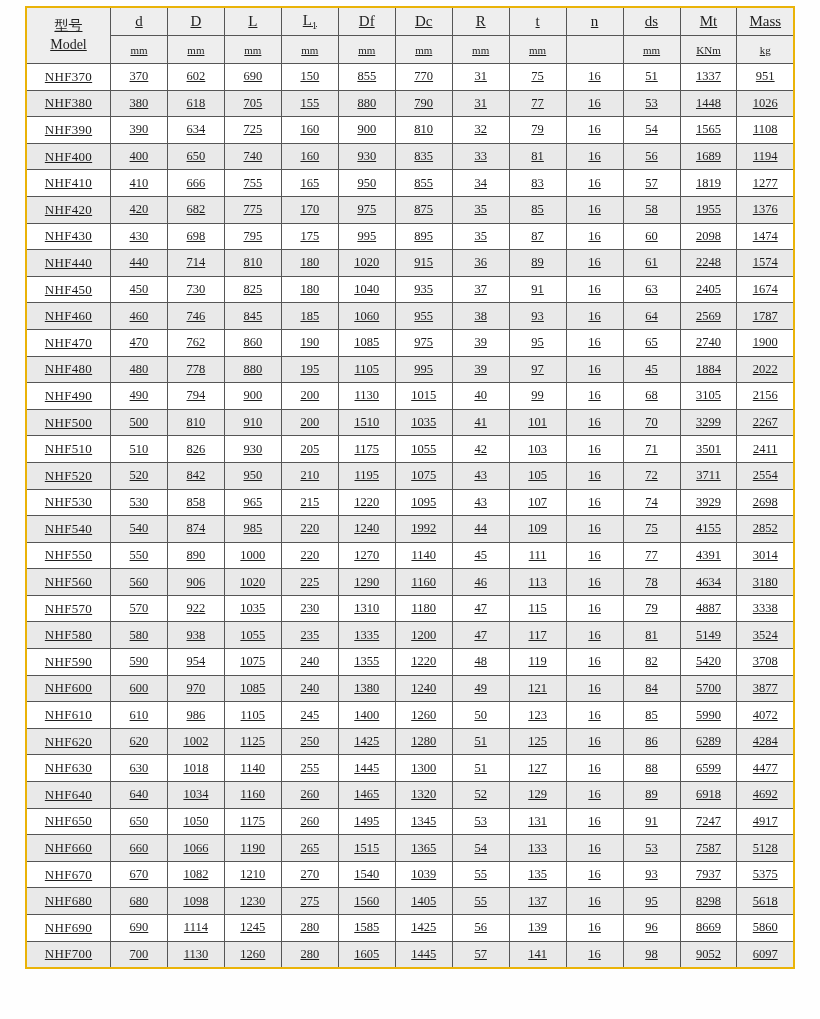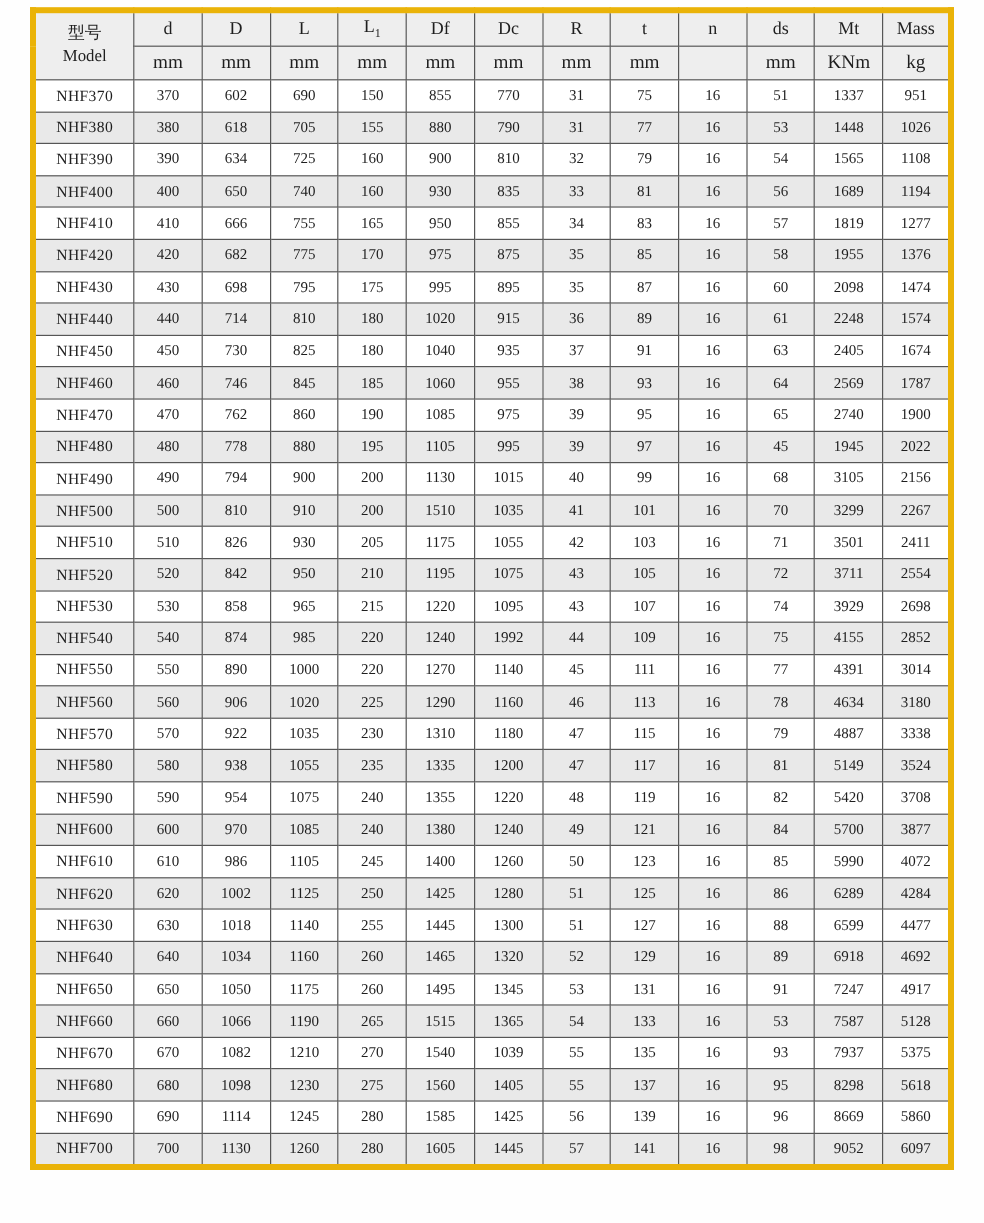--- a/index.html
+++ b/index.html
@@ -14,21 +14,22 @@
     background: #fefefe;
     padding: 6px 25px 10px 25px;
     font-family: "Liberation Serif", "DejaVu Serif", serif;
     color: #1e1e1e;
   }
   table.spec {
     width: 100%;
     height: 824px;
     border-collapse: collapse;
     table-layout: fixed;
-    border: 5px solid #eab308;
+    border: 2px solid #eab308;
+    text-decoration: underline;
   }
   table.spec th,
   table.spec td {
     border: 1px solid #565656;
     text-align: center;
     vertical-align: middle;
     padding: 0;
     overflow: hidden;
     white-space: nowrap;
   }
@@ -41,21 +42,21 @@
     line-height: 1.35;
   }
   th.col-label {
     font-size: 15px;
     height: 27px;
   }
   th.col-label sub {
     font-size: 10px;
   }
   th.col-unit {
-    font-size: 16px;
+    font-size: 11px;
     height: 27px;
     margin-top: 43px;
   }
   tbody td {
     font-size: 12.5px;
     height: 25.6px;
     background: #ffffff;
   }
   tbody td.model {
     font-size: 13px;
@@ -290,21 +291,21 @@
           <td>480</td>
           <td>778</td>
           <td>880</td>
           <td>195</td>
           <td>1105</td>
           <td>995</td>
           <td>39</td>
           <td>97</td>
           <td>16</td>
           <td>45</td>
-          <td>1945</td>
+          <td>1884</td>
           <td>2022</td>
         </tr>
         <tr>
           <td class="model">NHF490</td>
           <td>490</td>
           <td>794</td>
           <td>900</td>
           <td>200</td>
           <td>1130</td>
           <td>1015</td>

